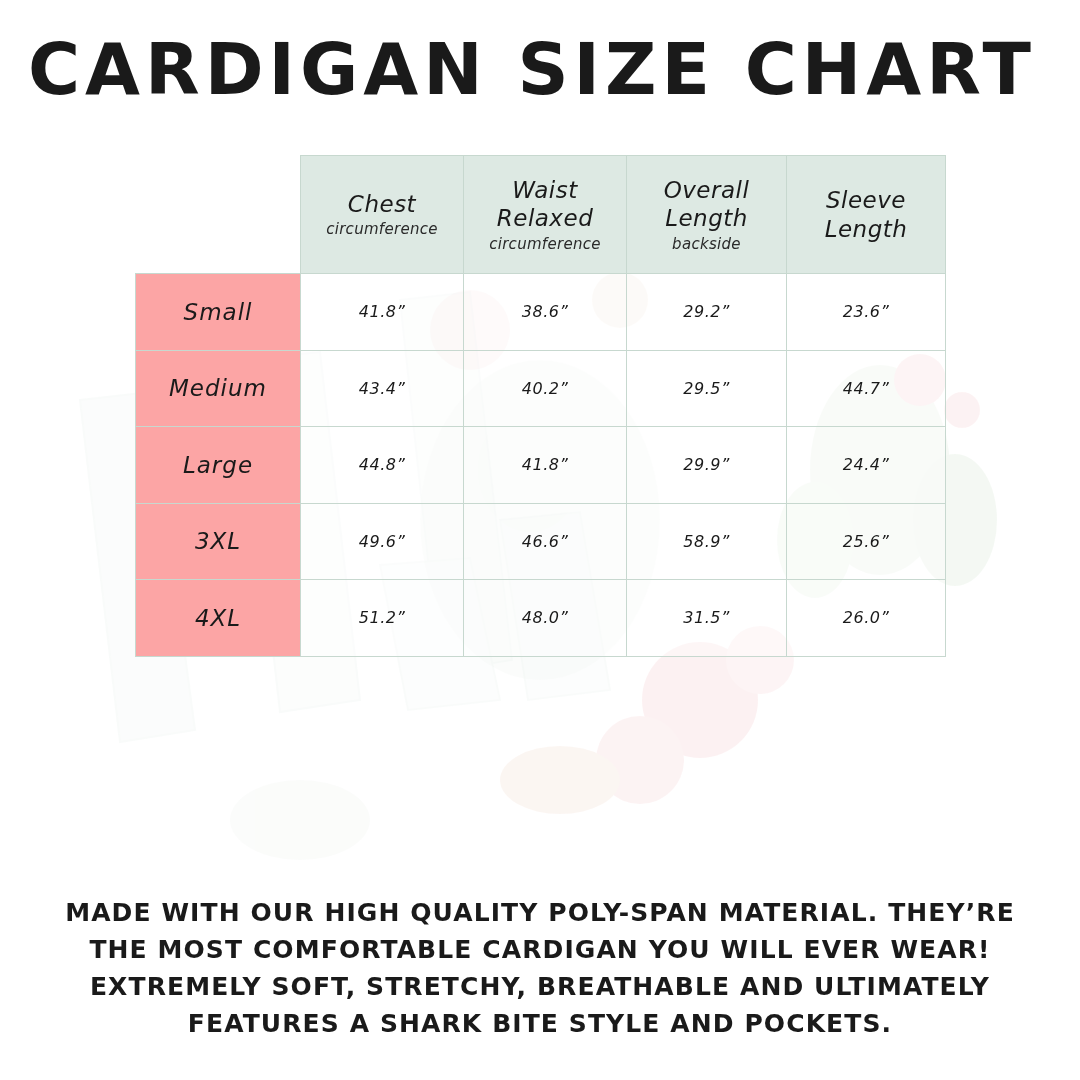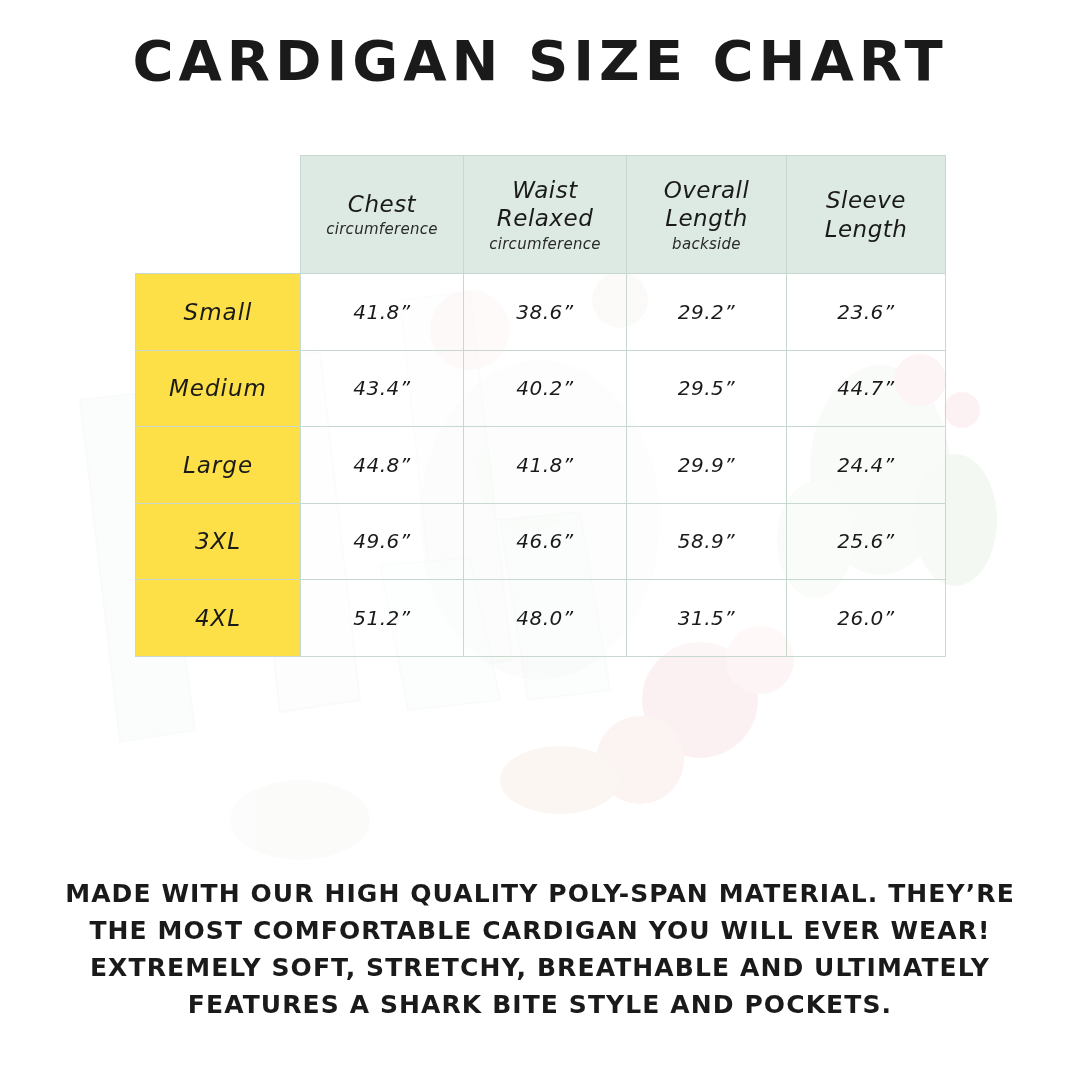--- a/index.html
+++ b/index.html
@@ -33,26 +33,25 @@
   }
 
   
   .title {
     position: absolute;
     top: 28px;
     left: 0;
     width: 1064px;
     text-align: center;
     font-family: "DejaVu Sans", sans-serif;
-    font-size: 56px;
+    font-size: 71px;
     font-weight: 700;
     letter-spacing: 5px;
     color: #1a1a1a;
     white-space: nowrap;
-    padding-left: 8px;
   }
 
   
   .table-wrap {
     position: absolute;
     top: 155px;
     left: 135px;
     width: 810px;
     font-style: italic;
   }
@@ -89,41 +88,41 @@
   thead th .h-sub {
     display: block;
     font-size: 15px;
     letter-spacing: .3px;
     margin-top: 2px;
     color: #2a2a2a;
   }
   
   tbody td {
     height: 75.5px;
-    font-size: 20px;
+    font-size: 16px;
     letter-spacing: .5px;
     background: rgba(255,255,255,0.34);
   }
   tbody td.size-label {
-    background: #fde047;
+    background: #fca5a5;
     font-size: 23px;
     letter-spacing: 1px;
   }
   
   col.c0 { width: 165px; }
   col.c1 { width: 163px; }
   col.c2 { width: 163px; }
   col.c3 { width: 160px; }
   col.c4 { width: 159px; }
 
   
   .note {
     position: absolute;
     left: 0;
-    top: 875px;
+    top: 894px;
     width: 1080px;
     text-align: center;
     font-size: 25px;
     line-height: 37px;
     letter-spacing: 1.1px;
     color: #1a1a1a;
     font-weight: 600;
   }
   .note span { display: block; white-space: nowrap; }
 </style>

